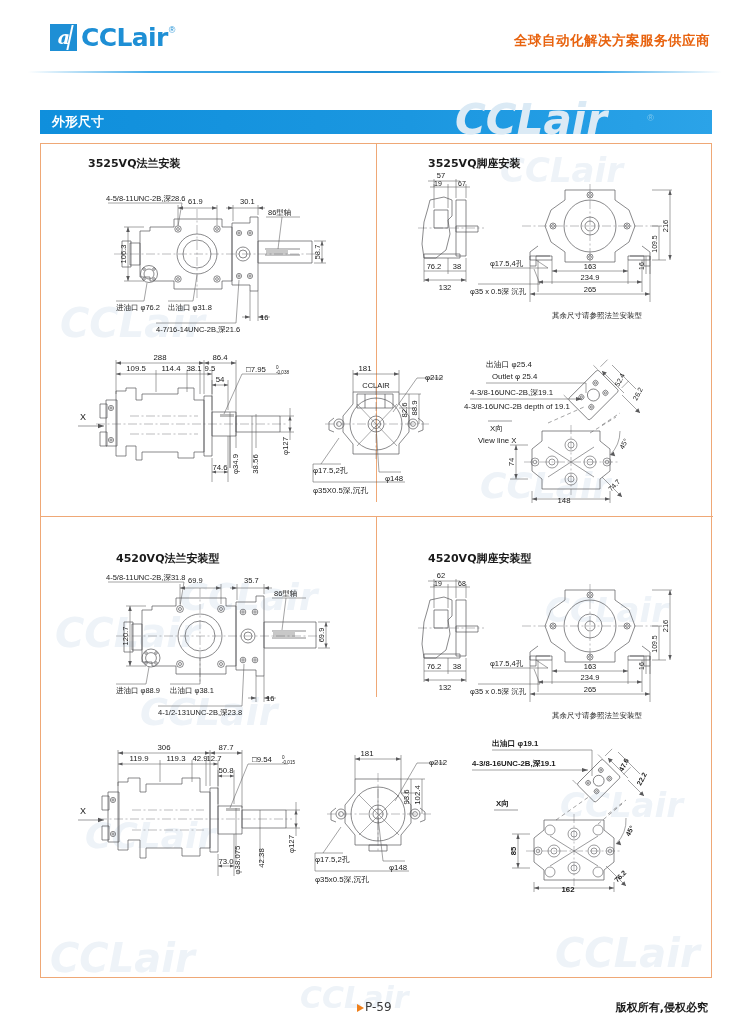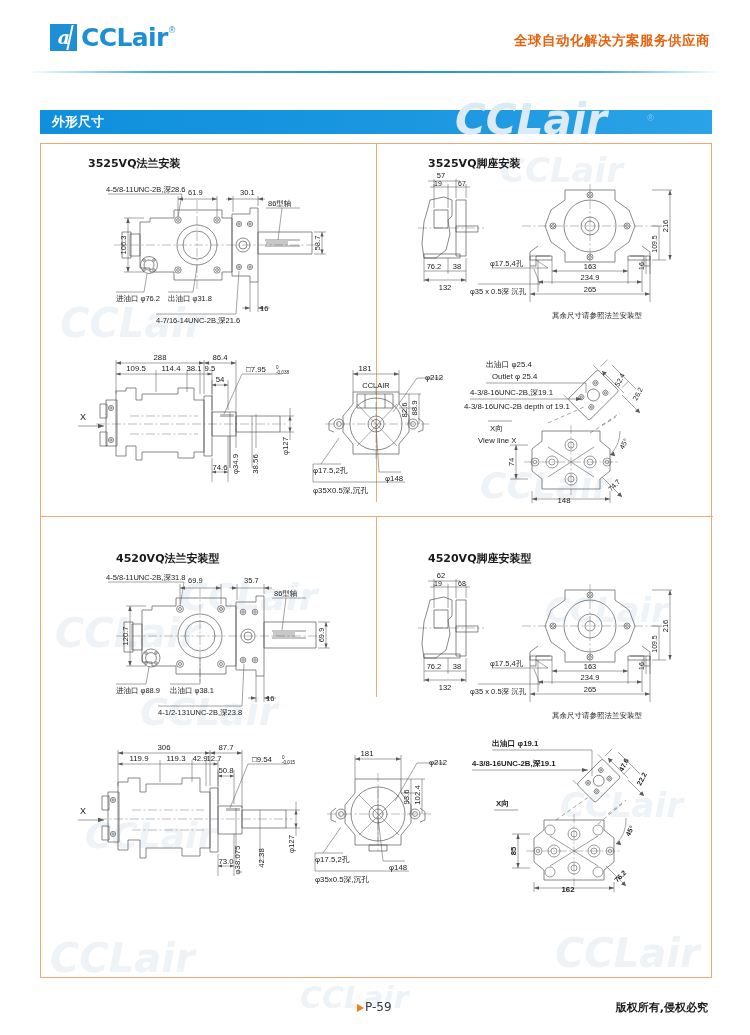--- a/index.html
+++ b/index.html
@@ -137,21 +137,21 @@
     <div class="vdiv" style="left:335px; top:0; height:358px;"></div>
     <div class="hdiv" style="top:372px;"></div>
     <div class="vdiv" style="left:335px; top:373px; height:180px;"></div>
   </div>
 
   <div class="panel-title" style="left:88px; top:156px;">3525VQ法兰安装</div>
   <div class="panel-title" style="left:428px; top:156px;">3525VQ脚座安装</div>
   <div class="panel-title" style="left:88px; top:551px;margin-left:28px;">4520VQ法兰安装型</div>
   <div class="panel-title" style="left:428px; top:551px;">4520VQ脚座安装型</div>
 
-  <div class="dwg" style="left:100px; top:188px;text-align:right;">
+  <div class="dwg" style="left:100px; top:197px;text-align:right;">
   <svg width="260" height="130" viewBox="0 0 260 130" fill="none" stroke="#58585a" stroke-width="0.7" stroke-linejoin="round">
 
     <path d="M40 40 L40 34 L50 34 L50 30 L74 30 L74 22 L122 22 L122 30 L132 30 L132 84 L122 84 L122 92 L74 92 L74 84 L50 84 L50 80 L40 80 Z"></path>
     <path d="M30 46 L40 46 L40 68 L30 68 Z"></path>
     <rect x="22" y="44" width="9" height="26"></rect>
 
     <circle cx="97" cy="57" r="20"></circle>
     <circle cx="97" cy="57" r="14"></circle>
 
     <circle cx="78" cy="32" r="3.2"></circle>

